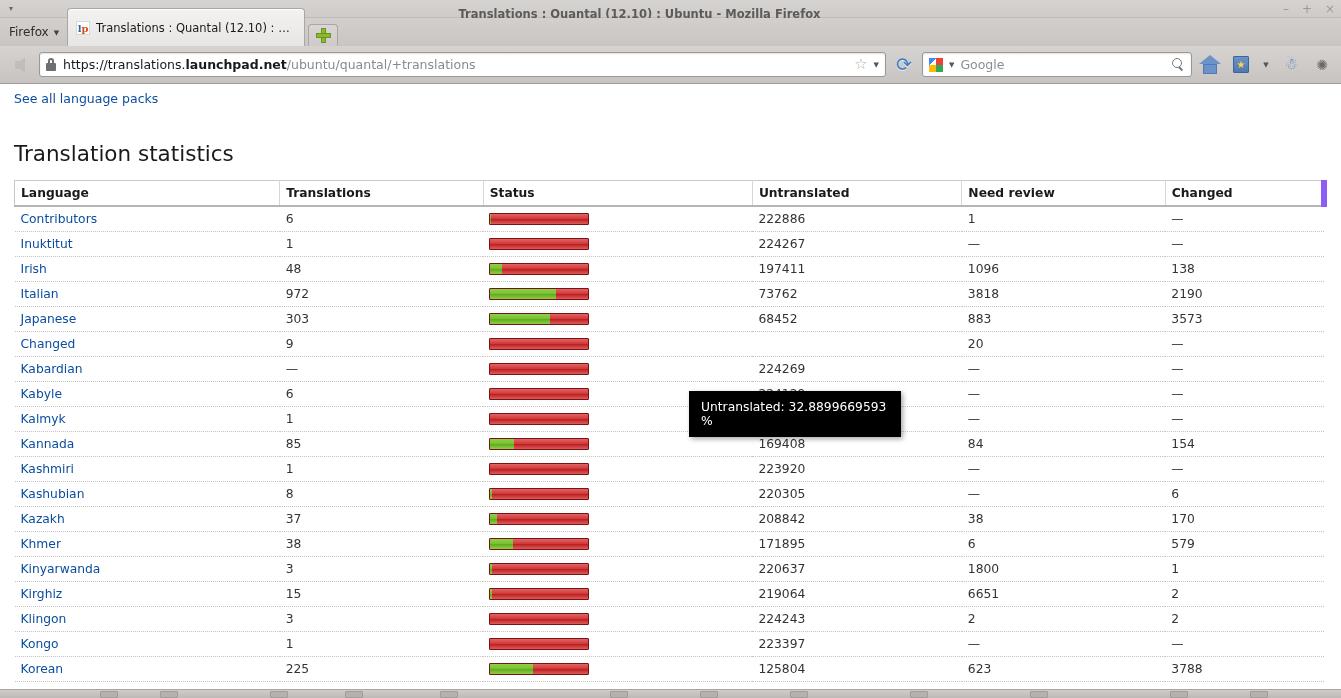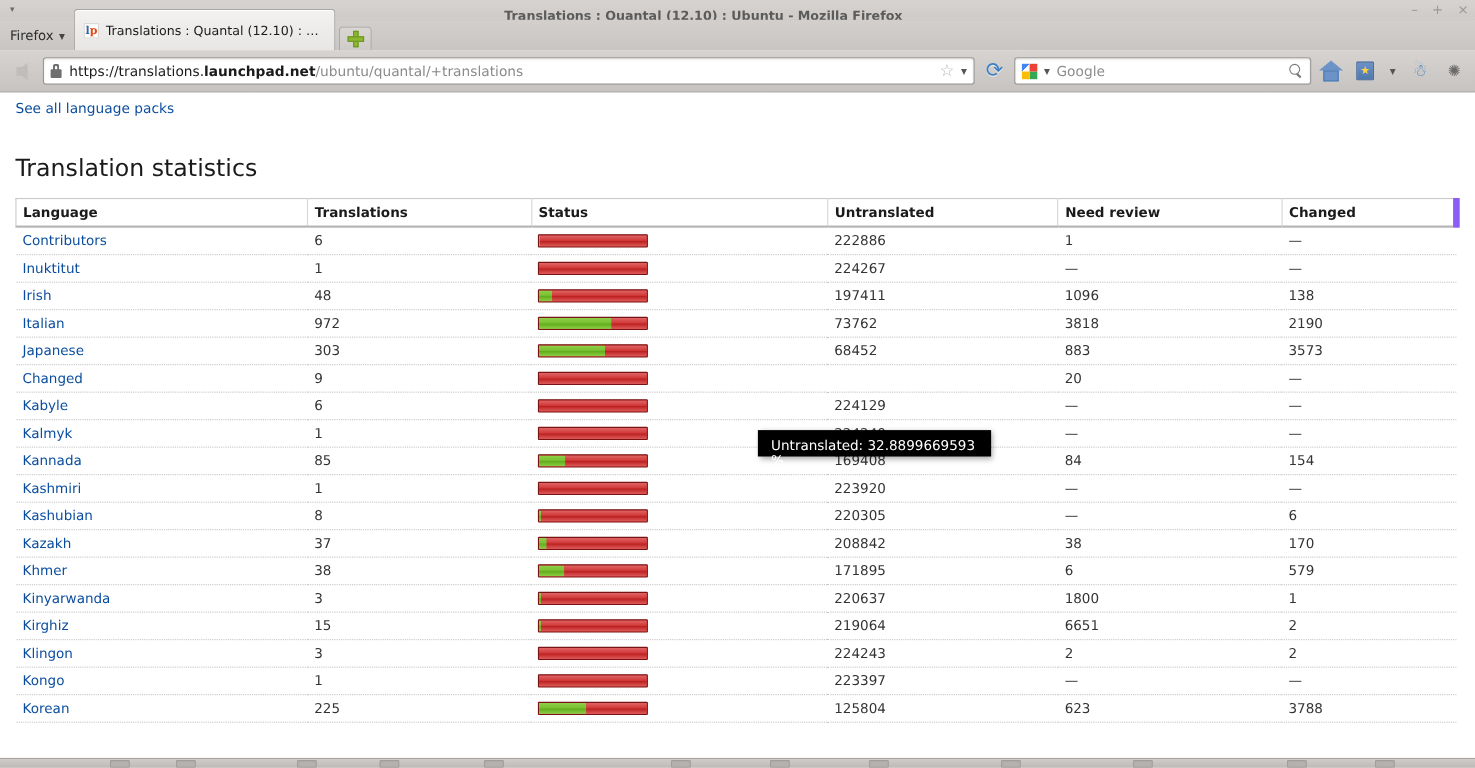--- a/index.html
+++ b/index.html
@@ -218,22 +218,22 @@
   .bar-red {
     right: 0;
     background: linear-gradient(to bottom, #e06565 0%, #d23a3a 45%, #bd2222 55%, #df5b5b 100%);
   }
 
   
   .tooltip {
     position: absolute; left: 689px; top: 306px;
     background: #000000; color: #ffffff;
     font-size: 12.3px; padding: 7px 12px 8px 12px;
-    width: 212px; height: 24px;
-    display: flex; 
+    width: 212px; height: 46px;
+    display: flex; align-items: center;
     box-shadow: 2px 2px 5px rgba(0,0,0,0.35);
     z-index: 50;
   }
 
   
   .taskbar {
     position: absolute; left: 0; bottom: 0; width: 1341px; height: 9px;
     background: linear-gradient(to bottom, #cfccc9 0%, #bcb9b6 100%);
     border-top: 1px solid #a8a5a2;
     overflow: hidden;
@@ -399,20 +399,33 @@
           <td class="c-lang"><a href="#">Changed</a></td>
           <td class="c-contrib">9</td>
           <td class="c-status">
             <div class="bar-wrap">
               <span class="bar-seg bar-green" style="width: 0%;"></span>
               <span class="bar-seg bar-red" style="width: 100%;"></span>
             </div>
           </td>
           <td class="c-untrans"></td>
           <td class="c-review">20</td>
+          <td class="c-changed">—</td>
+        </tr>
+        <tr>
+          <td class="c-lang"><a href="#">Kabardian</a></td>
+          <td class="c-contrib">—</td>
+          <td class="c-status">
+            <div class="bar-wrap">
+              <span class="bar-seg bar-green" style="width: 0%;"></span>
+              <span class="bar-seg bar-red" style="width: 100%;"></span>
+            </div>
+          </td>
+          <td class="c-untrans">224269</td>
+          <td class="c-review">—</td>
           <td class="c-changed">—</td>
         </tr>
         <tr>
           <td class="c-lang"><a href="#">Kabyle</a></td>
           <td class="c-contrib">6</td>
           <td class="c-status">
             <div class="bar-wrap">
               <span class="bar-seg bar-green" style="width: 0%;"></span>
               <span class="bar-seg bar-red" style="width: 100%;"></span>
             </div>

